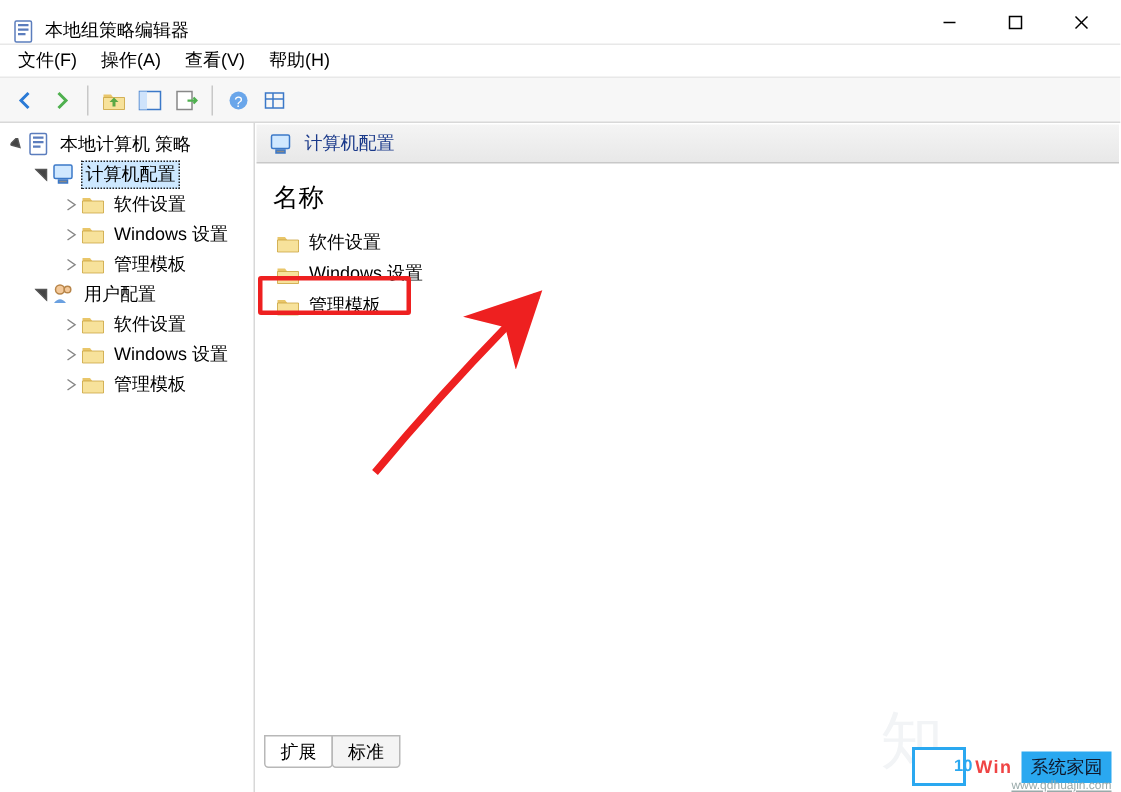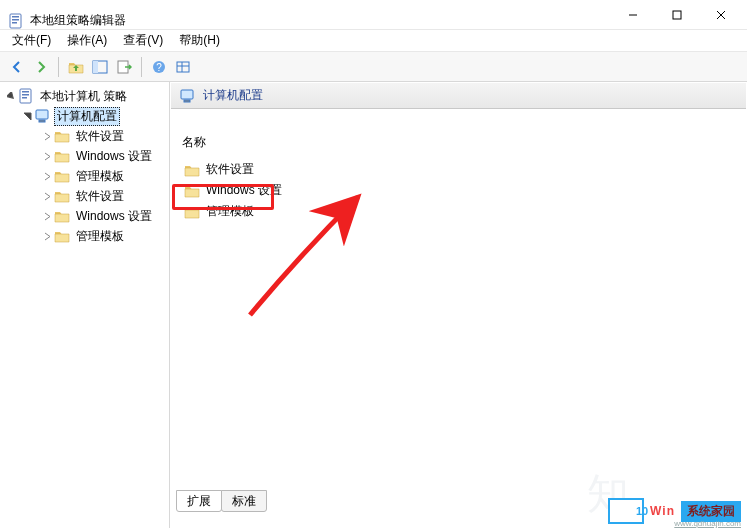--- a/index.html
+++ b/index.html
@@ -39,42 +39,42 @@
 .ind3 { padding-left: 40px; }
 
 
 .rightpanel { flex: 1; display: flex; flex-direction: column; position: relative; }
 .rp-header { height: 26px; background: linear-gradient(#f4f4f4,#e8e8e8); border-bottom: 1px solid #c8c8c8; display: flex; align-items: center; padding: 0 8px; gap: 8px; margin: 1px; }
 .rp-header .hdr-icon { width: 16px; height: 16px; }
 .rp-header .hdr-text { font-size: 12px; color: #1b3a8a; }
 .rp-body { flex: 1; display: flex; padding: 8px 8px 0 8px; position: relative; }
 .desc-col { width: 205px; font-size: 12px; color: #222; padding-right: 8px; }
 .list-col { flex: 1; position: relative; }
-.list-header { font-size: 12px; padding: 2px 4px; margin-top: 14px; }
+.list-header { font-size: 17px; padding: 2px 4px; }
 .list-items { margin-top: 6px; }
 .li-row { display: flex; align-items: center; height: 21px; padding-left: 6px; }
 .li-row .folder-ico { width: 16px; height: 16px; margin-right: 6px; }
 .li-row .li-text { font-size: 12px; }
 
 
 .highlight-box { position: absolute; border: 3px solid #ee2020; border-radius: 2px; pointer-events: none; }
 
 
 .pointer-arrow { position: absolute; pointer-events: none; }
 
 
 .bottom-tabs { position: absolute; bottom: 16px; left: 176px; height: 22px; display: flex; }
 .bottom-tabs .btab { border: 1px solid #b8b8b8; border-top: 1px solid #b8b8b8; padding: 2px 10px; font-size: 12px; background: #f4f4f4; margin-right: -1px; border-radius: 0 0 3px 3px; }
 .bottom-tabs .btab.active { background: #fff; }
 
 
 .watermark { position: absolute; right: 6px; bottom: 4px; display: flex; align-items: center; gap: 6px; font-size: 12px; }
 .watermark .wm-badge { width: 26px; height: 26px; border: 2px solid #2aa8f0; background: #fff; display: flex; align-items: center; justify-content: center; color: #2aa8f0; font-weight: bold; font-size: 11px; padding-left: 32px; }
 .watermark .wm-text1 { color: #ef4444; font-weight: bold; letter-spacing: 1px; }
-.watermark .wm-text2 { background: #2aa8f0; color: #7f1d1d; padding: 2px 6px; font-weight: bold; }
+.watermark .wm-text2 { background: #2aa8f0; color: #0f172a; padding: 2px 6px; font-weight: normal; }
 
 
 .faint-zhi { position: absolute; right: 110px; bottom: 6px; font-size: 42px; color: #f2f4f6; font-family: "SimSun", serif; letter-spacing: 8px; pointer-events:none; user-select:none; }
 
 
 .folder-svg .back { fill: #e9c66a; }
 .folder-svg .front { fill: #f7e29b; stroke: #c8a23c; stroke-width: 0.5; }
 
 
 .policy-svg .book { fill: #fff; stroke: #5b7dbd; }
@@ -259,20 +259,33 @@
           </svg>
         </span>
       <span class="node-icon">
           <svg width="16" height="16" viewBox="0 0 16 16">
             <use href="#folder16"></use>
           </svg>
         </span>
       <span class="label-span">管理模板</span>
     </div>
 
+    <div class="tree-row ind2 expanded">
+      <span class="twisty">
+          <svg class="open" width="9" height="9">
+            <path d="M1 1 L8 1 L1 8 z" fill="#444" transform="rotate(90 4.5 4.5)"></path>
+          </svg>
+        </span>
+      <span class="node-icon">
+          <svg width="16" height="16" viewBox="0 0 16 16">
+            <use href="#users16"></use>
+          </svg>
+        </span>
+      <span class="label-span">用户配置</span>
+    </div>
     <div class="tree-row ind3">
       <span class="twisty">
           <svg width="9" height="9">
             <path d="M2 1 L7 4.5 L2 8" fill="none" stroke="#888"></path>
           </svg>
         </span>
       <span class="node-icon">
           <svg width="16" height="16" viewBox="0 0 16 16">
             <use href="#folder16"></use>
           </svg>

